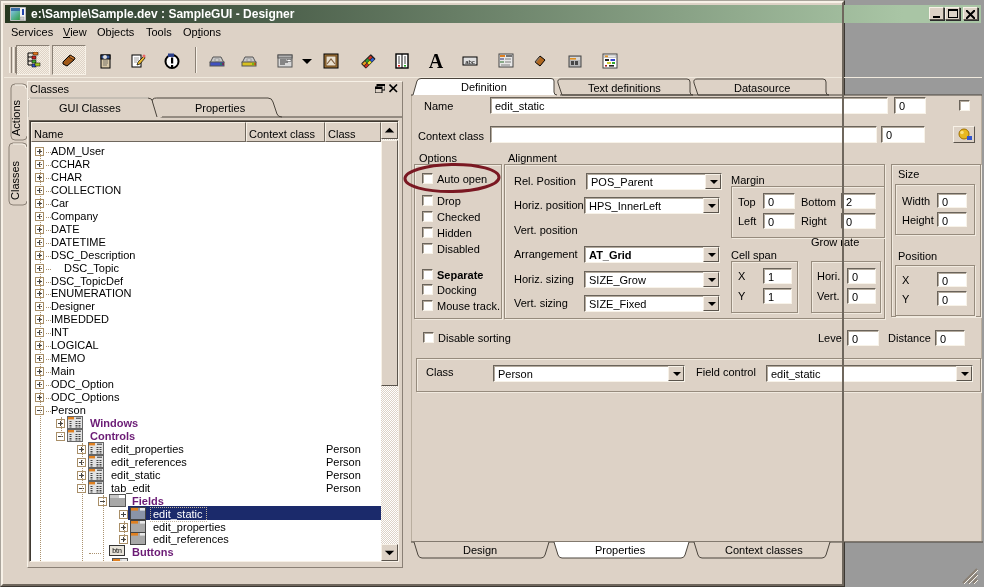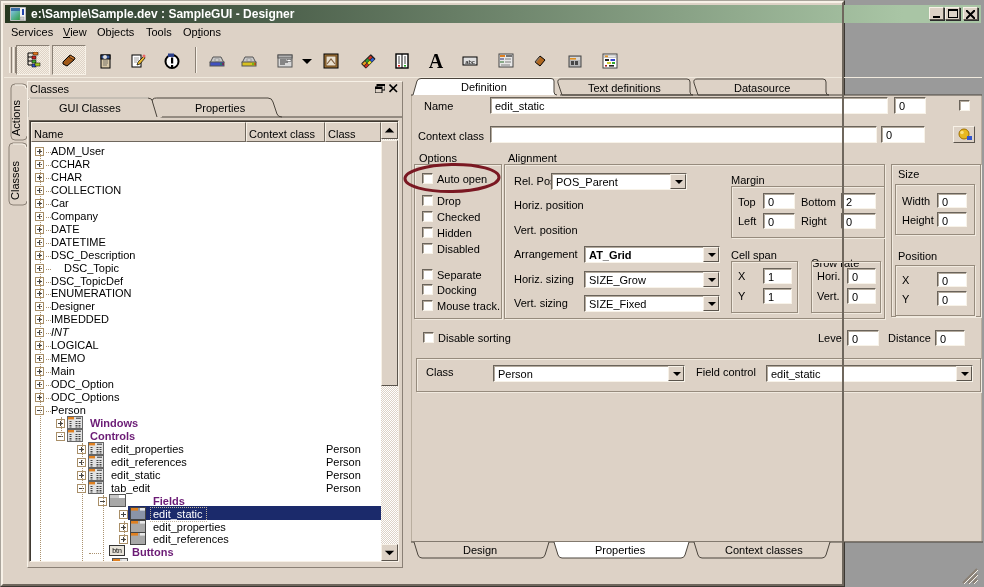--- a/index.html
+++ b/index.html
@@ -314,21 +314,21 @@
         <i></i>
         <b></b>
       </div>
       <div class="hline" style="left:16px;top:177px;width:5px;"></div>
       <span class="abs " style="left:21px;top:170px;">IMBEDDED</span>
       <div class="pbox" style="left:5px;top:185px;">
         <i></i>
         <b></b>
       </div>
       <div class="hline" style="left:16px;top:190px;width:5px;"></div>
-      <span class="abs " style="left:21px;top:183px;font-style:italic;">INT</span>
+      <span class="abs " style="left:21px;top:183px;">INT</span>
       <div class="pbox" style="left:5px;top:198px;">
         <i></i>
         <b></b>
       </div>
       <div class="hline" style="left:16px;top:203px;width:5px;"></div>
       <span class="abs " style="left:21px;top:196px;">LOGICAL</span>
       <div class="pbox" style="left:5px;top:211px;">
         <i></i>
         <b></b>
       </div>
@@ -439,21 +439,21 @@
       <span class="abs" style="left:296px;top:339px;">Person</span>
       <div class="pbox" style="left:68px;top:354px;">
         <i></i>
       </div>
       <div class="hline" style="left:79px;top:359px;width:5px;"></div>
       <svg class="abs" style="left:79px;top:351px" width="17" height="13" viewBox="0 0 17 13">
         <rect x="0.5" y="0.5" width="16" height="12" fill="#a8a8a8" stroke="#555"></rect>
         <rect x="1" y="1" width="15" height="3" fill="#c8c8c8"></rect>
         <rect x="10" y="1" width="6" height="3" fill="#fff"></rect>
       </svg>
-      <span class="abs purp" style="left:102px;top:352px;margin-left:21px;">Fields</span>
+      <span class="abs purp" style="left:102px;top:352px;">Fields</span>
       <div class="abs" style="left:98px;top:363px;width:253px;height:14px;background:#1b2a6b;"></div>
       <div class="pbox" style="left:89px;top:367px;">
         <i></i>
         <b></b>
       </div>
       <div class="hline" style="left:100px;top:372px;width:5px;"></div>
       <svg class="abs" style="left:100px;top:364px" width="16" height="13" viewBox="0 0 16 13">
         <rect x="0.5" y="0.5" width="15" height="12" fill="#8a94a8" stroke="#444"></rect>
         <rect x="1" y="1" width="7" height="2.6" fill="#e08020"></rect>
         <rect x="10" y="1" width="5" height="2.6" fill="#e8e8e8"></rect>
@@ -527,38 +527,44 @@
     <div class="lbl" style="left:436px;top:172px;">Auto open</div>
     <div class="cb" style="left:421px;top:194px;"></div>
     <div class="lbl" style="left:436px;top:194px;">Drop</div>
     <div class="cb" style="left:421px;top:210px;"></div>
     <div class="lbl" style="left:436px;top:210px;">Checked</div>
     <div class="cb" style="left:421px;top:226px;"></div>
     <div class="lbl" style="left:436px;top:226px;">Hidden</div>
     <div class="cb" style="left:421px;top:242px;"></div>
     <div class="lbl" style="left:436px;top:242px;">Disabled</div>
     <div class="cb" style="left:421px;top:268px;"></div>
-    <div class="lbl" style="left:436px;top:268px;">Separate</div>
+    <div class="lbl" style="left:436px;top:268px;font-weight:bold;">Separate</div>
     <div class="cb" style="left:421px;top:283px;"></div>
     <div class="lbl" style="left:436px;top:283px;">Docking</div>
     <div class="cb" style="left:421px;top:299px;"></div>
     <div class="lbl" style="left:436px;top:299px;">Mouse track.</div>
     <svg class="abs" style="left:400px;top:160px" width="102" height="34" viewBox="0 0 102 34">
       <ellipse cx="51" cy="17" rx="47" ry="13.5" fill="none" stroke="#7a1822" stroke-width="3" transform="rotate(-1 51 17)"></ellipse>
     </svg>
     <div class="lbl" style="left:507px;top:151px;">Alignment</div>
     <div class="gbox" style="left:503px;top:163px;width:381px;height:155px;"></div>
     <div class="lbl" style="left:513px;top:174px;">Rel. Position</div>
-    <div class="combo" style="left:550px;top:172px;width:136px;height:17px;text-align:center;">
+    <div class="combo" style="left:585px;top:172px;width:136px;height:17px;text-align:center;">
       <span class="cv">POS_Parent</span>
       <span class="cbtn">
         <span class="arr"></span>
       </span>
     </div>
     <div class="lbl" style="left:513px;top:198px;">Horiz. position</div>
+    <div class="combo" style="left:583px;top:196px;width:136px;height:17px;">
+      <span class="cv">HPS_InnerLeft</span>
+      <span class="cbtn">
+        <span class="arr"></span>
+      </span>
+    </div>
     <div class="lbl" style="left:513px;top:223px;text-align:center;">Vert. position</div>
     <div class="lbl" style="left:513px;top:247px;">Arrangement</div>
     <div class="combo" style="left:583px;top:245px;width:136px;height:17px;font-weight:bold;">
       <span class="cv">AT_Grid</span>
       <span class="cbtn">
         <span class="arr"></span>
       </span>
     </div>
     <div class="lbl" style="left:513px;top:272px;">Horiz. sizing</div>
     <div class="combo" style="left:583px;top:270px;width:136px;height:17px;">
@@ -583,21 +589,21 @@
     <div class="lbl" style="left:737px;top:214px;">Left</div>
     <div class="field" style="left:762px;top:212px;width:32px;height:16px;">0</div>
     <div class="lbl" style="left:800px;top:214px;">Right</div>
     <div class="field" style="left:840px;top:212px;width:35px;height:16px;">0</div>
     <div class="lbl" style="left:730px;top:248px;">Cell span</div>
     <div class="gbox" style="left:730px;top:260px;width:67px;height:52px;"></div>
     <div class="lbl" style="left:737px;top:269px;">X</div>
     <div class="field" style="left:762px;top:267px;width:29px;height:16px;">1</div>
     <div class="lbl" style="left:737px;top:289px;">Y</div>
     <div class="field" style="left:762px;top:287px;width:29px;height:16px;">1</div>
-    <div class="lbl" style="left:810px;top:256px;">Grow rate</div>
+    <div class="lbl" style="left:810px;top:235px;">Grow rate</div>
     <div class="gbox" style="left:810px;top:260px;width:70px;height:52px;"></div>
     <div class="lbl" style="left:816px;top:269px;">Hori.</div>
     <div class="field" style="left:846px;top:267px;width:29px;height:16px;">0</div>
     <div class="lbl" style="left:816px;top:289px;">Vert.</div>
     <div class="field" style="left:846px;top:287px;width:29px;height:16px;">0</div>
     <div class="gbox" style="left:890px;top:163px;width:90px;height:153px;"></div>
     <div class="lbl" style="left:897px;top:167px;">Size</div>
     <div class="gbox" style="left:894px;top:183px;width:80px;height:51px;"></div>
     <div class="lbl" style="left:901px;top:194px;">Width</div>
     <div class="field" style="left:936px;top:192px;width:30px;height:15px;">0</div>

